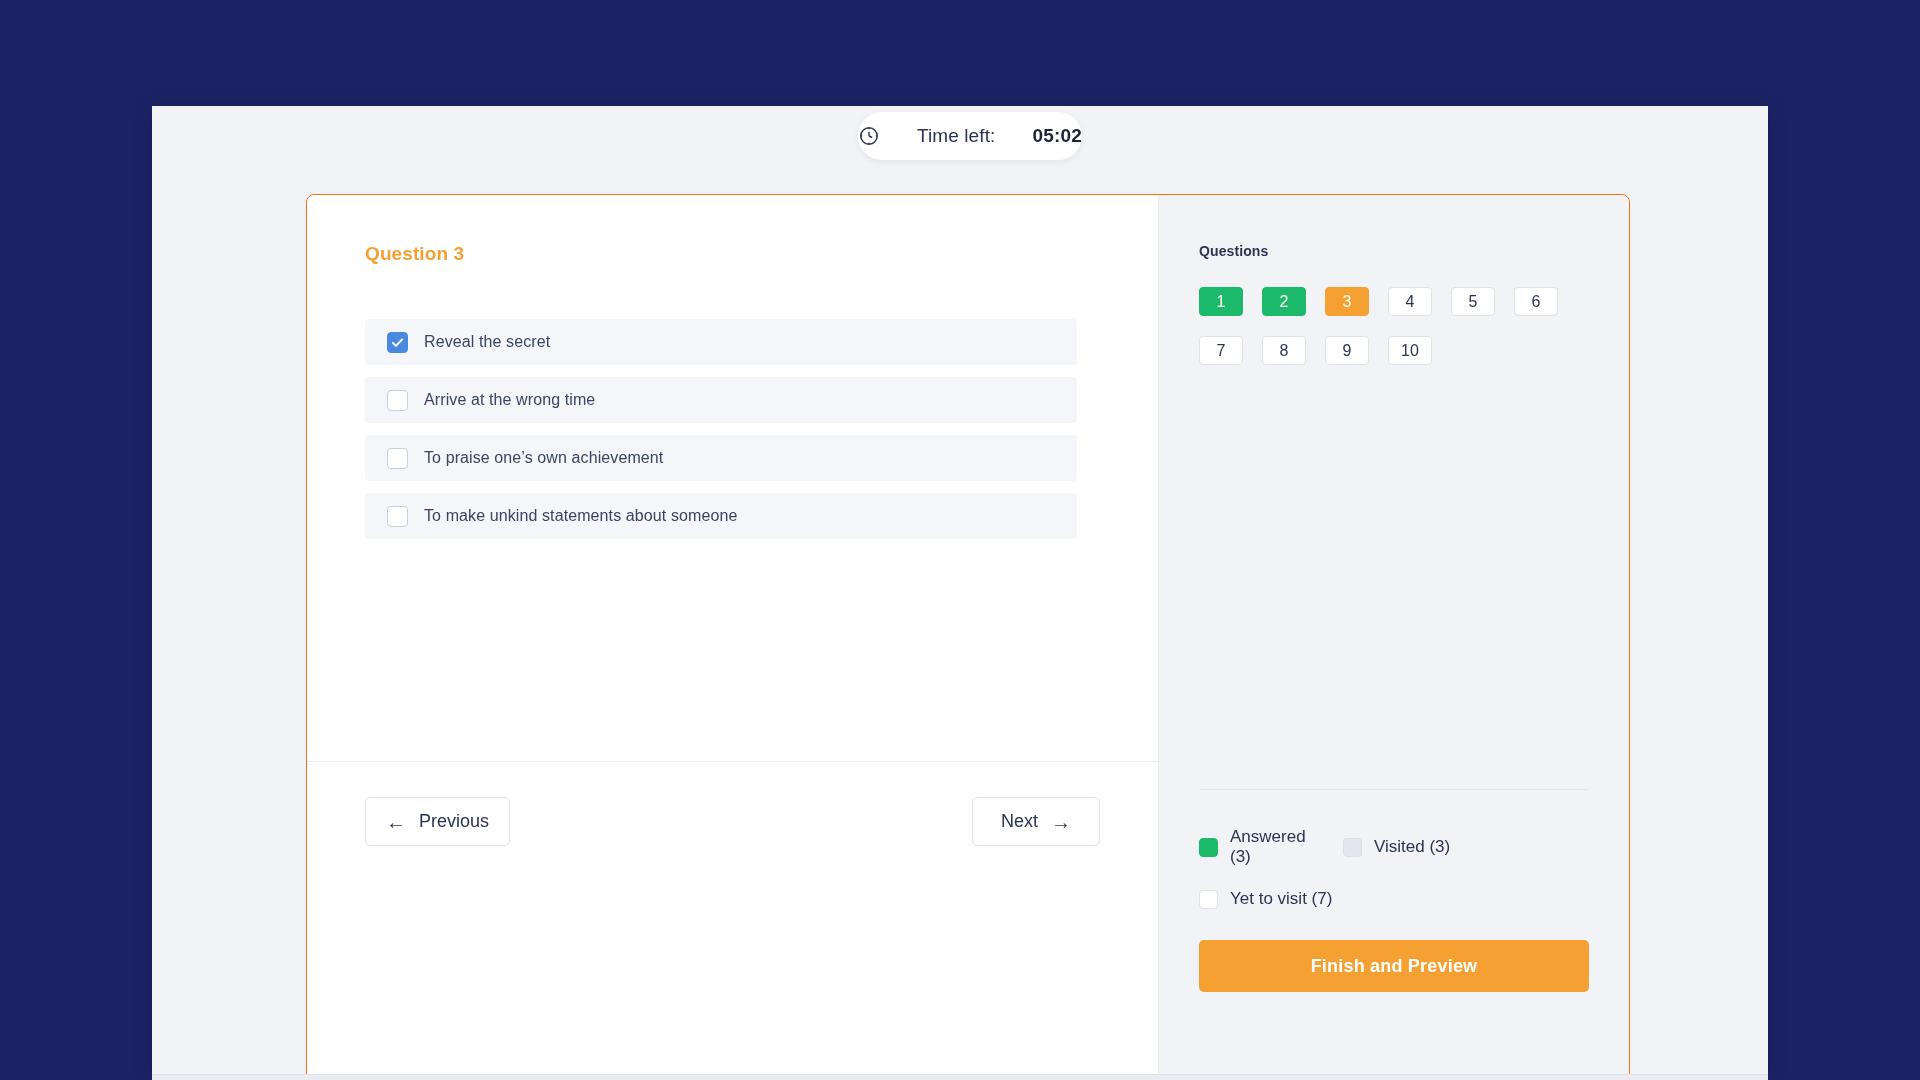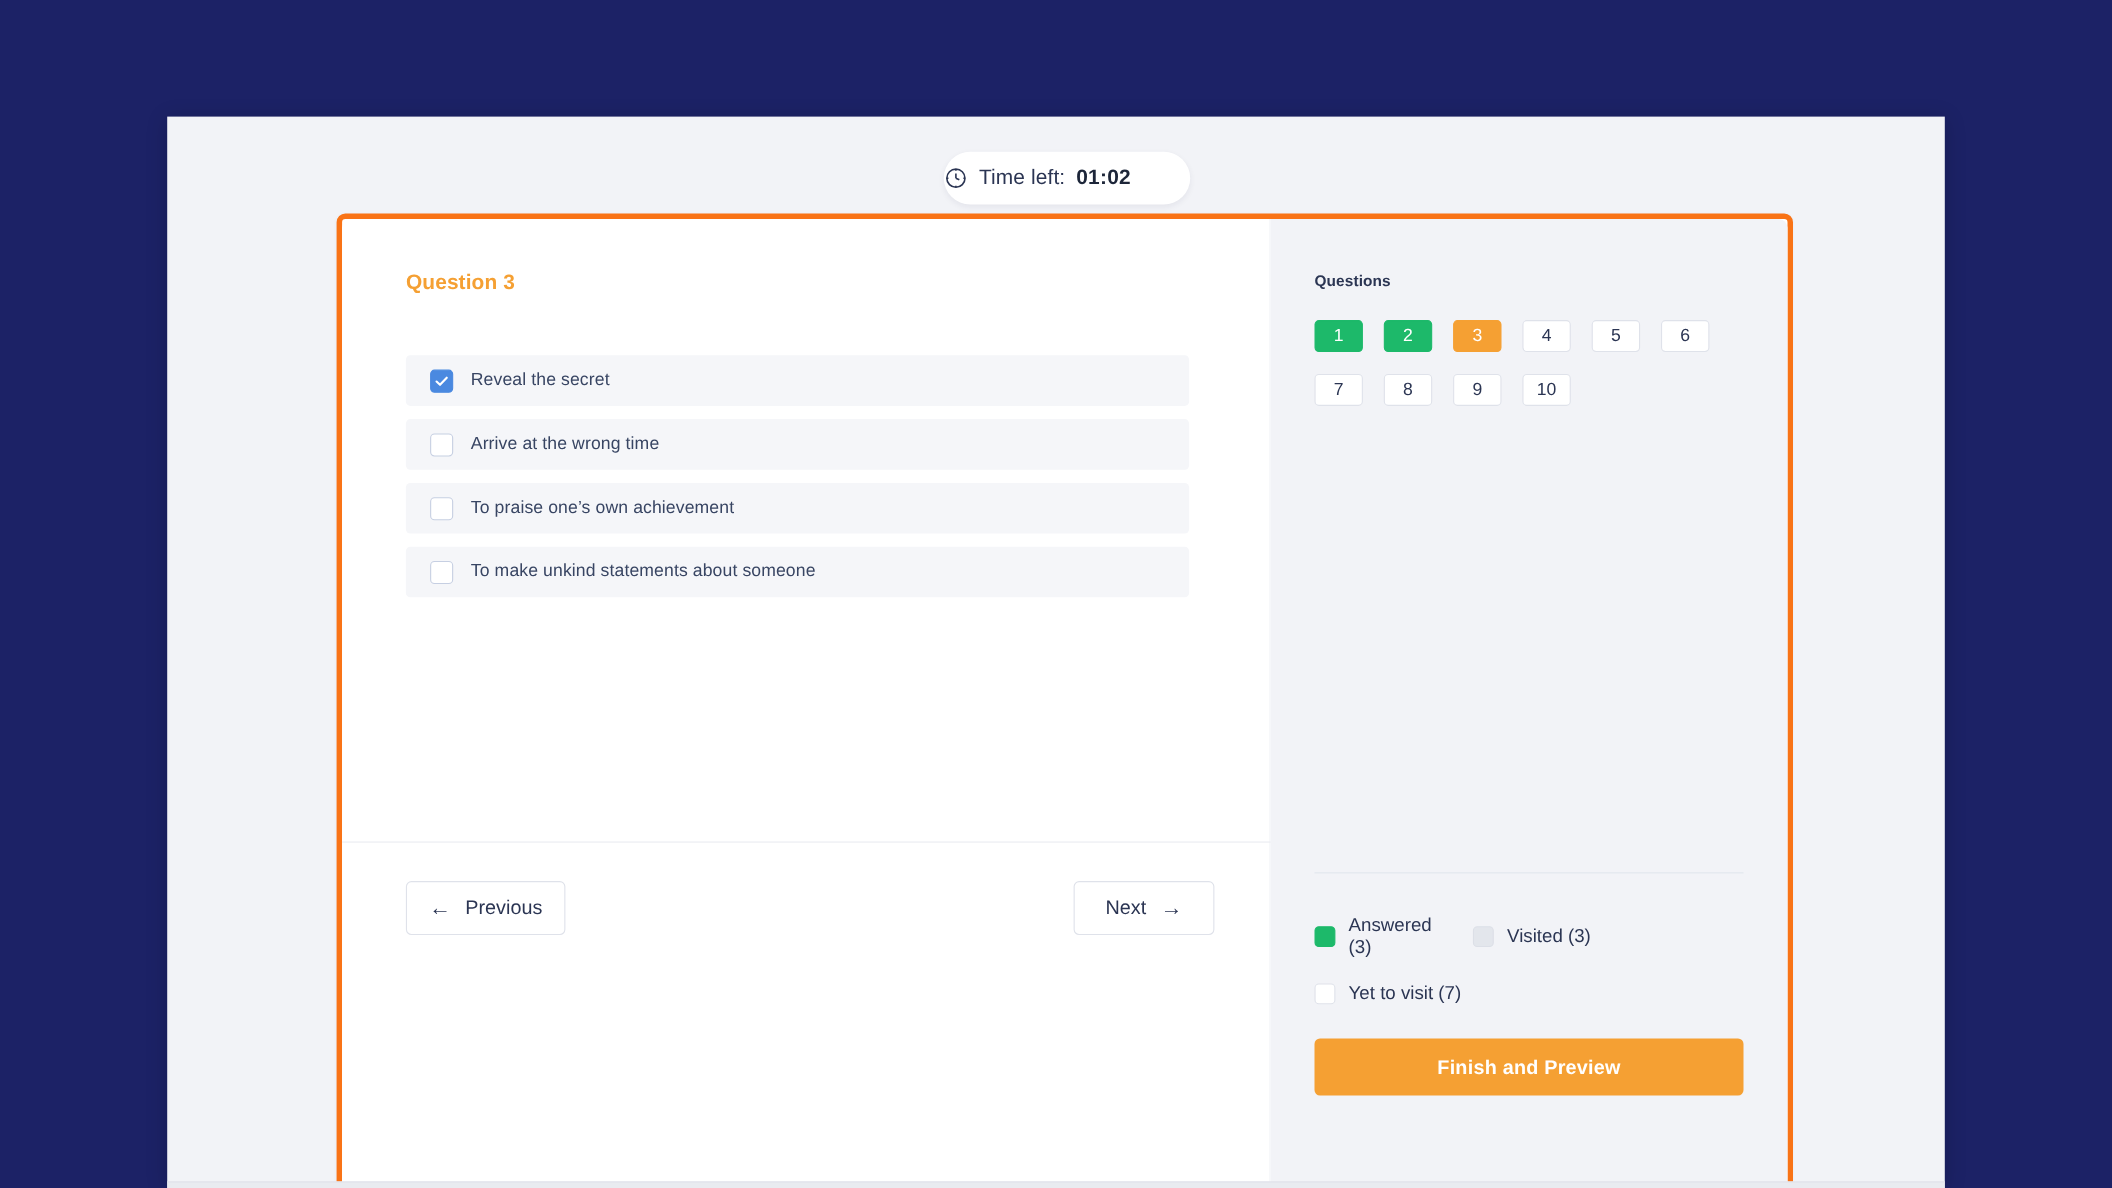--- a/index.html
+++ b/index.html
@@ -25,28 +25,28 @@
     height: 974px;
     background: #f2f3f7;
     box-shadow: 0 2px 18px rgba(0,0,0,0.18);
     overflow: hidden;
   }
 
   
   #timer-pill {
     position: absolute;
     left: 706px;
-    top: 32px;
+    top: 6px;
     width: 224px;
     height: 48px;
     background: #ffffff;
     border-radius: 27px;
     display: flex;
     align-items: center;
-    justify-content: flex-start;
+    justify-content: space-between;
     gap: 10px;
     box-shadow: 0 2px 6px rgba(25,32,70,0.07);
   }
   #timer-pill .clock-icon { display: block; width: 22px; height: 22px; }
   .timer-text {
     font-size: 19px;
     color: #2b3553;
     letter-spacing: 0.1px;
   }
   .timer-value {
@@ -57,21 +57,21 @@
   }
 
   
   #exam-card {
     position: absolute;
     left: 154px;
     top: 88px;
     width: 1324px;
     height: 886px;
     background: #ffffff;
-    border: 5px solid #f97316;
+    border: 1px solid #f97316;
     border-top-left-radius: 8px;
     border-top-right-radius: 8px;
     display: flex;
     box-shadow: 0 1px 3px rgba(25,32,70,0.04);
   }
 
   
   #question-column {
     width: 852px;
     background: #ffffff;
@@ -297,21 +297,21 @@
         <circle cx="12" cy="12" r="9"></circle>
         <line x1="12" y1="12" x2="12" y2="7.4"></line>
         <line x1="12" y1="12" x2="15.4" y2="13.6"></line>
         <line x1="12" y1="3" x2="12" y2="4.6"></line>
         <line x1="12" y1="19.4" x2="12" y2="21"></line>
         <line x1="3" y1="12" x2="4.6" y2="12"></line>
         <line x1="19.4" y1="12" x2="21" y2="12"></line>
       </svg>
     </span>
     <span class="timer-text">Time left:</span>
-    <span class="timer-value">01:02</span>
+    <span class="timer-value">05:02</span>
   </div>
 
   <div id="exam-card">
 
     <div id="question-column">
 
       <div id="question-body">
         <div id="question-label">Question 3</div>
 
 

